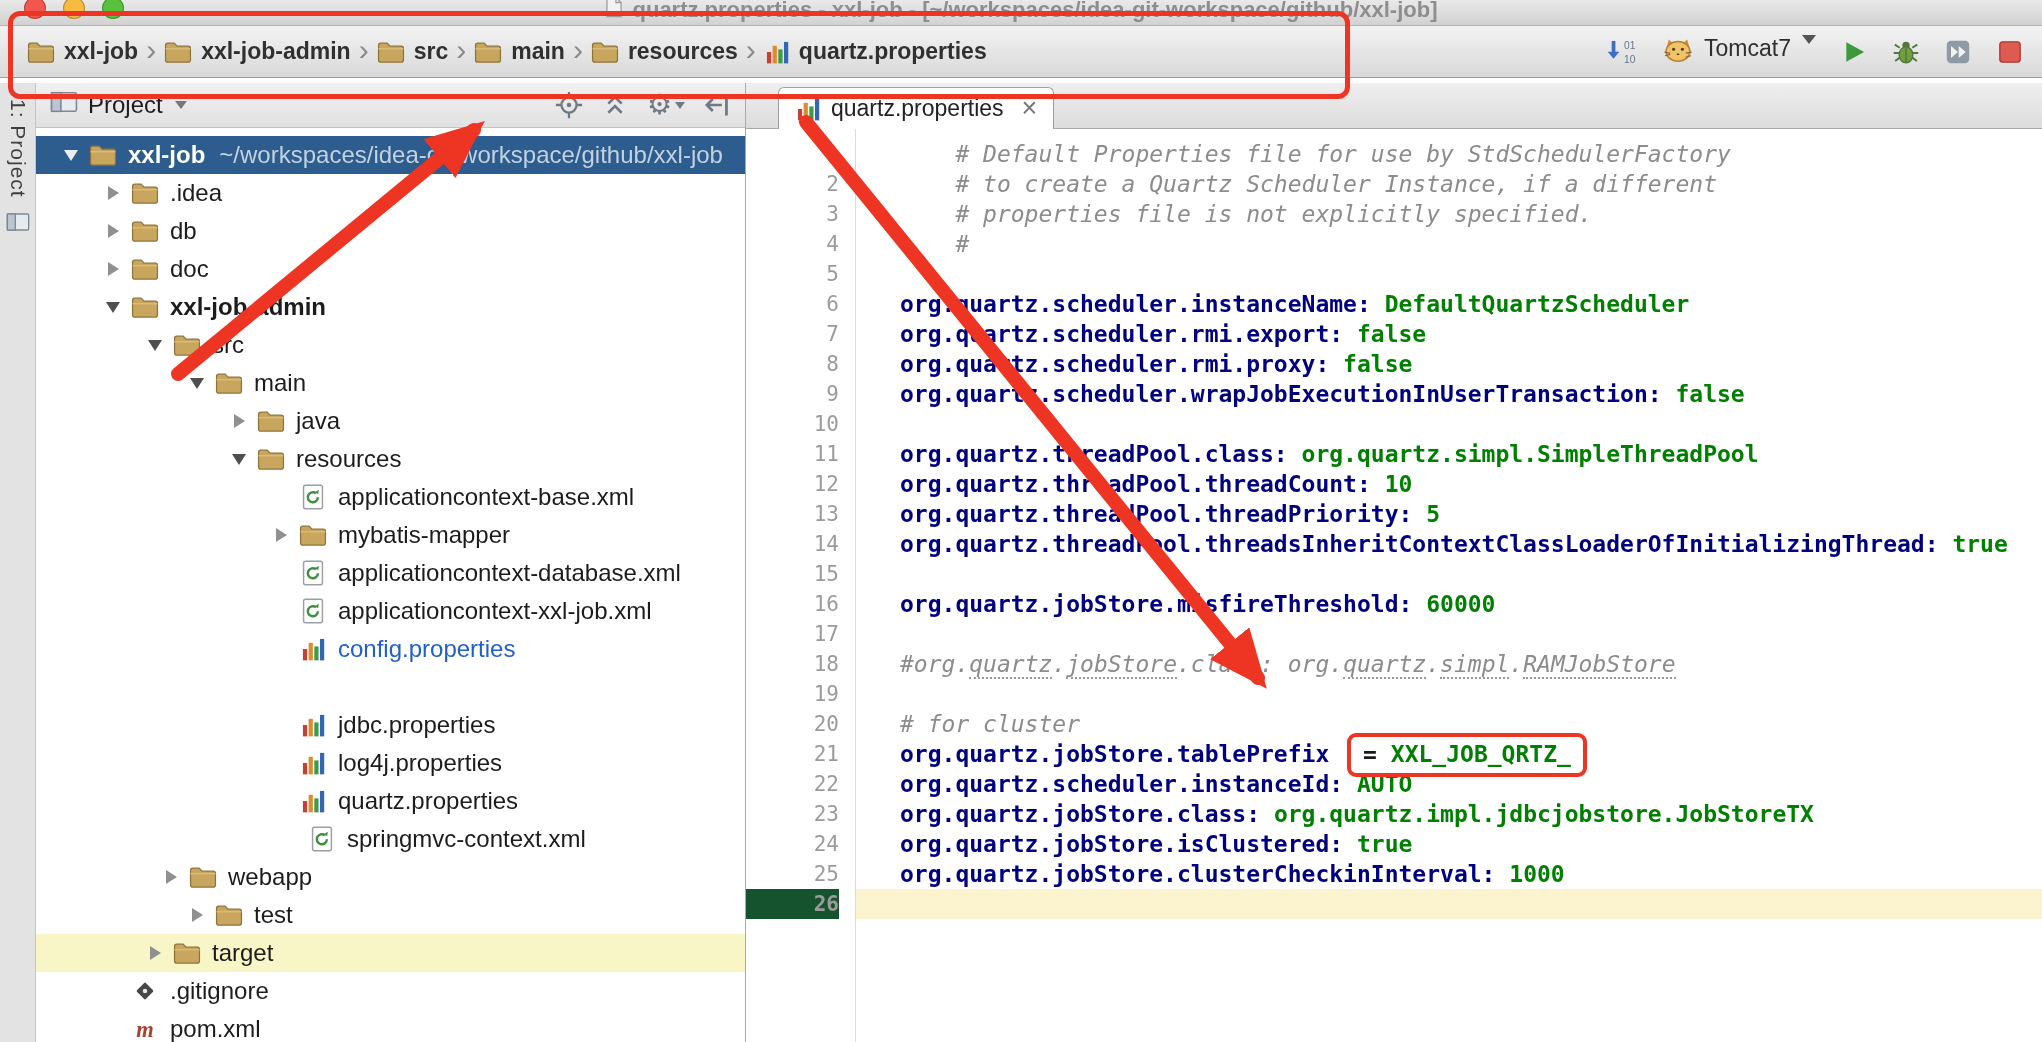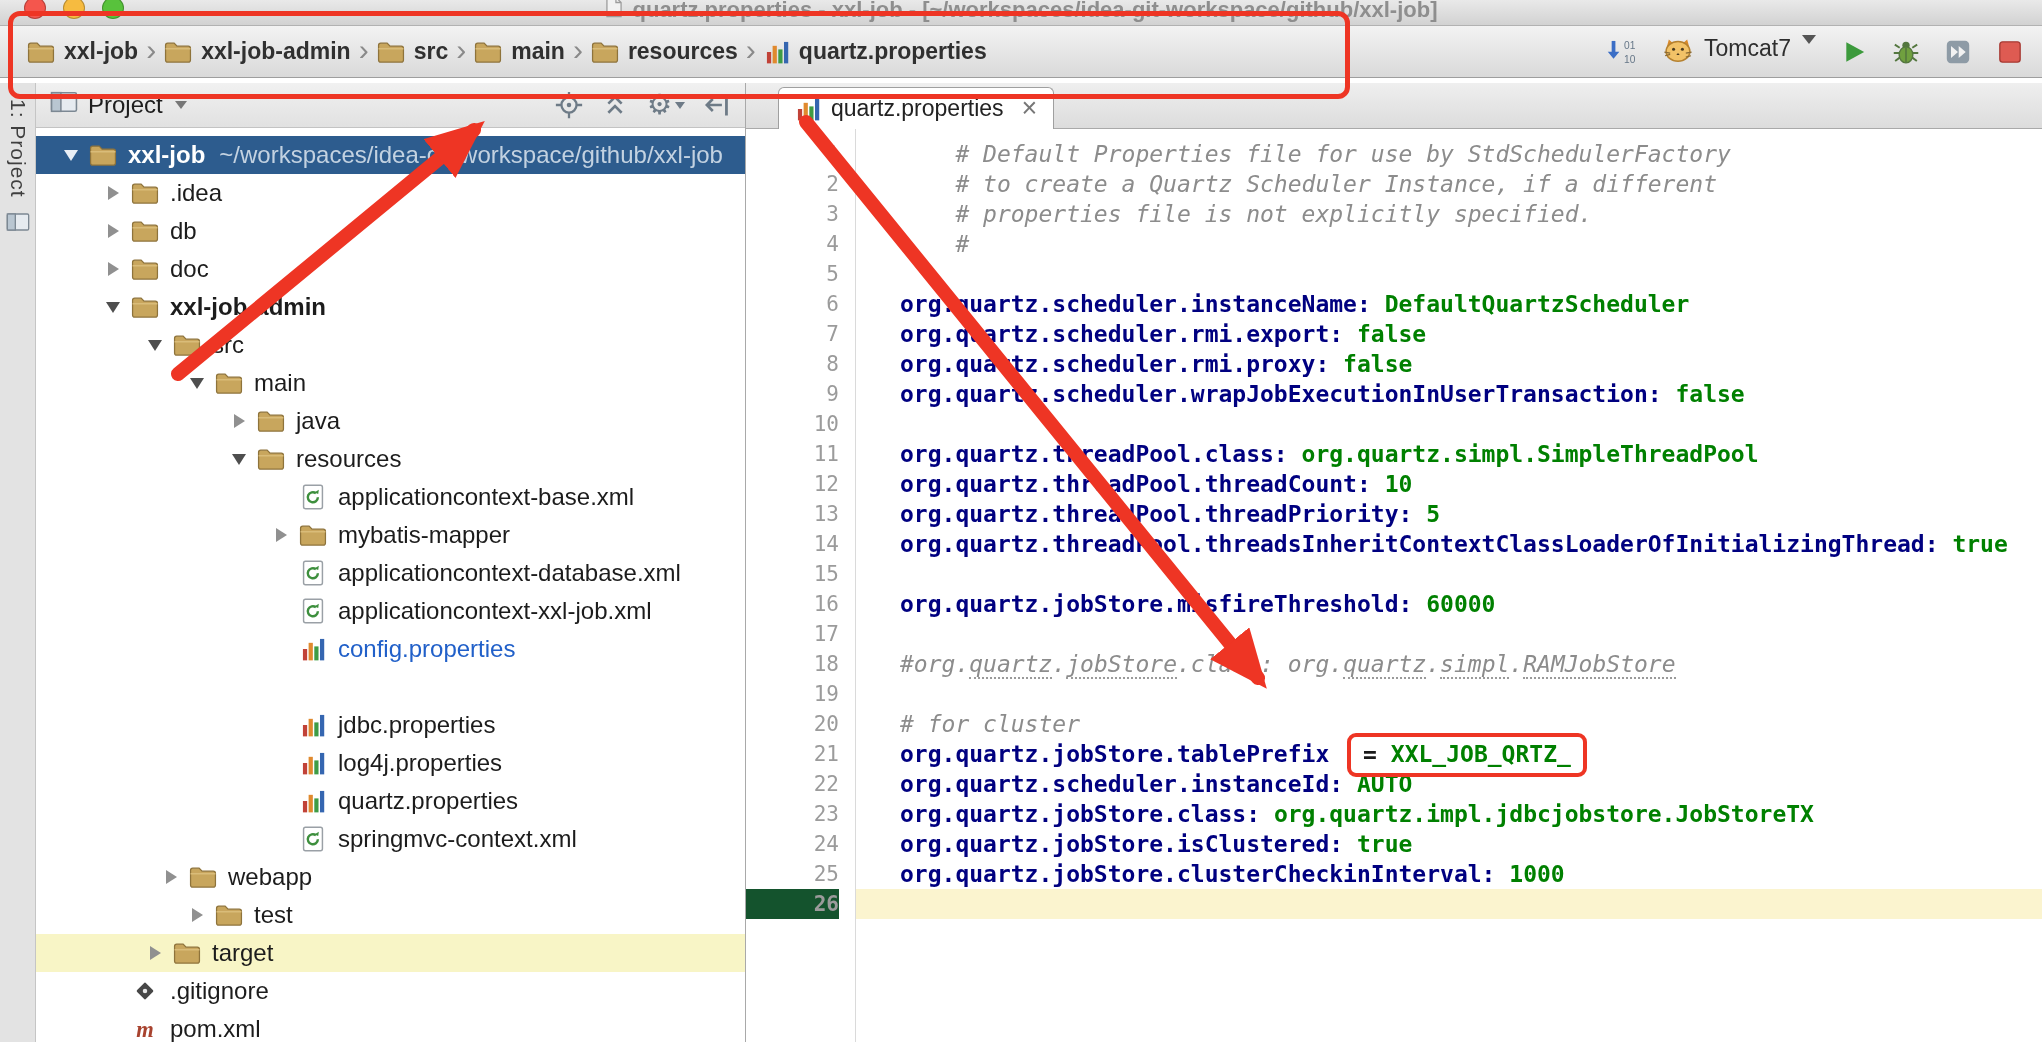--- a/index.html
+++ b/index.html
@@ -478,21 +478,21 @@
             <span class="ticon">
               <svg width="26" height="26" viewBox="0 0 16 16">
                 <rect x="1.8" y="8" width="2.6" height="7" fill="#C14238"></rect>
                 <rect x="5.3" y="4.2" width="2.6" height="10.8" fill="#E08A2E"></rect>
                 <rect x="8.8" y="6.4" width="2.6" height="8.6" fill="#3F9C45"></rect>
                 <rect x="12.3" y="1.8" width="2.6" height="13.2" fill="#3566B0"></rect>
               </svg>
             </span>
             <span class="tlabel">quartz.properties</span>
           </div>
-          <div class="trow" style="padding-left: 228px;">
+          <div class="trow" style="padding-left: 228px; margin-left: 9px;">
             <span class="tw"></span>
             <span class="ticon">
               <svg width="26" height="26" viewBox="0 0 16 16">
                 <rect x="2.2" y="0.8" width="11.6" height="14.4" rx="1.2" fill="#FFFFFF" stroke="#9AA0A6" stroke-width="0.9"></rect>
                 <path d="M11 8.2a3.1 3.1 0 1 1-1.2-2.5" fill="none" stroke="#3D8F3D" stroke-width="1.5"></path>
                 <path d="M11.6 3.6l-.4 2.6-2.4-1z" fill="#3D8F3D"></path>
               </svg>
             </span>
             <span class="tlabel">springmvc-context.xml</span>
           </div>

